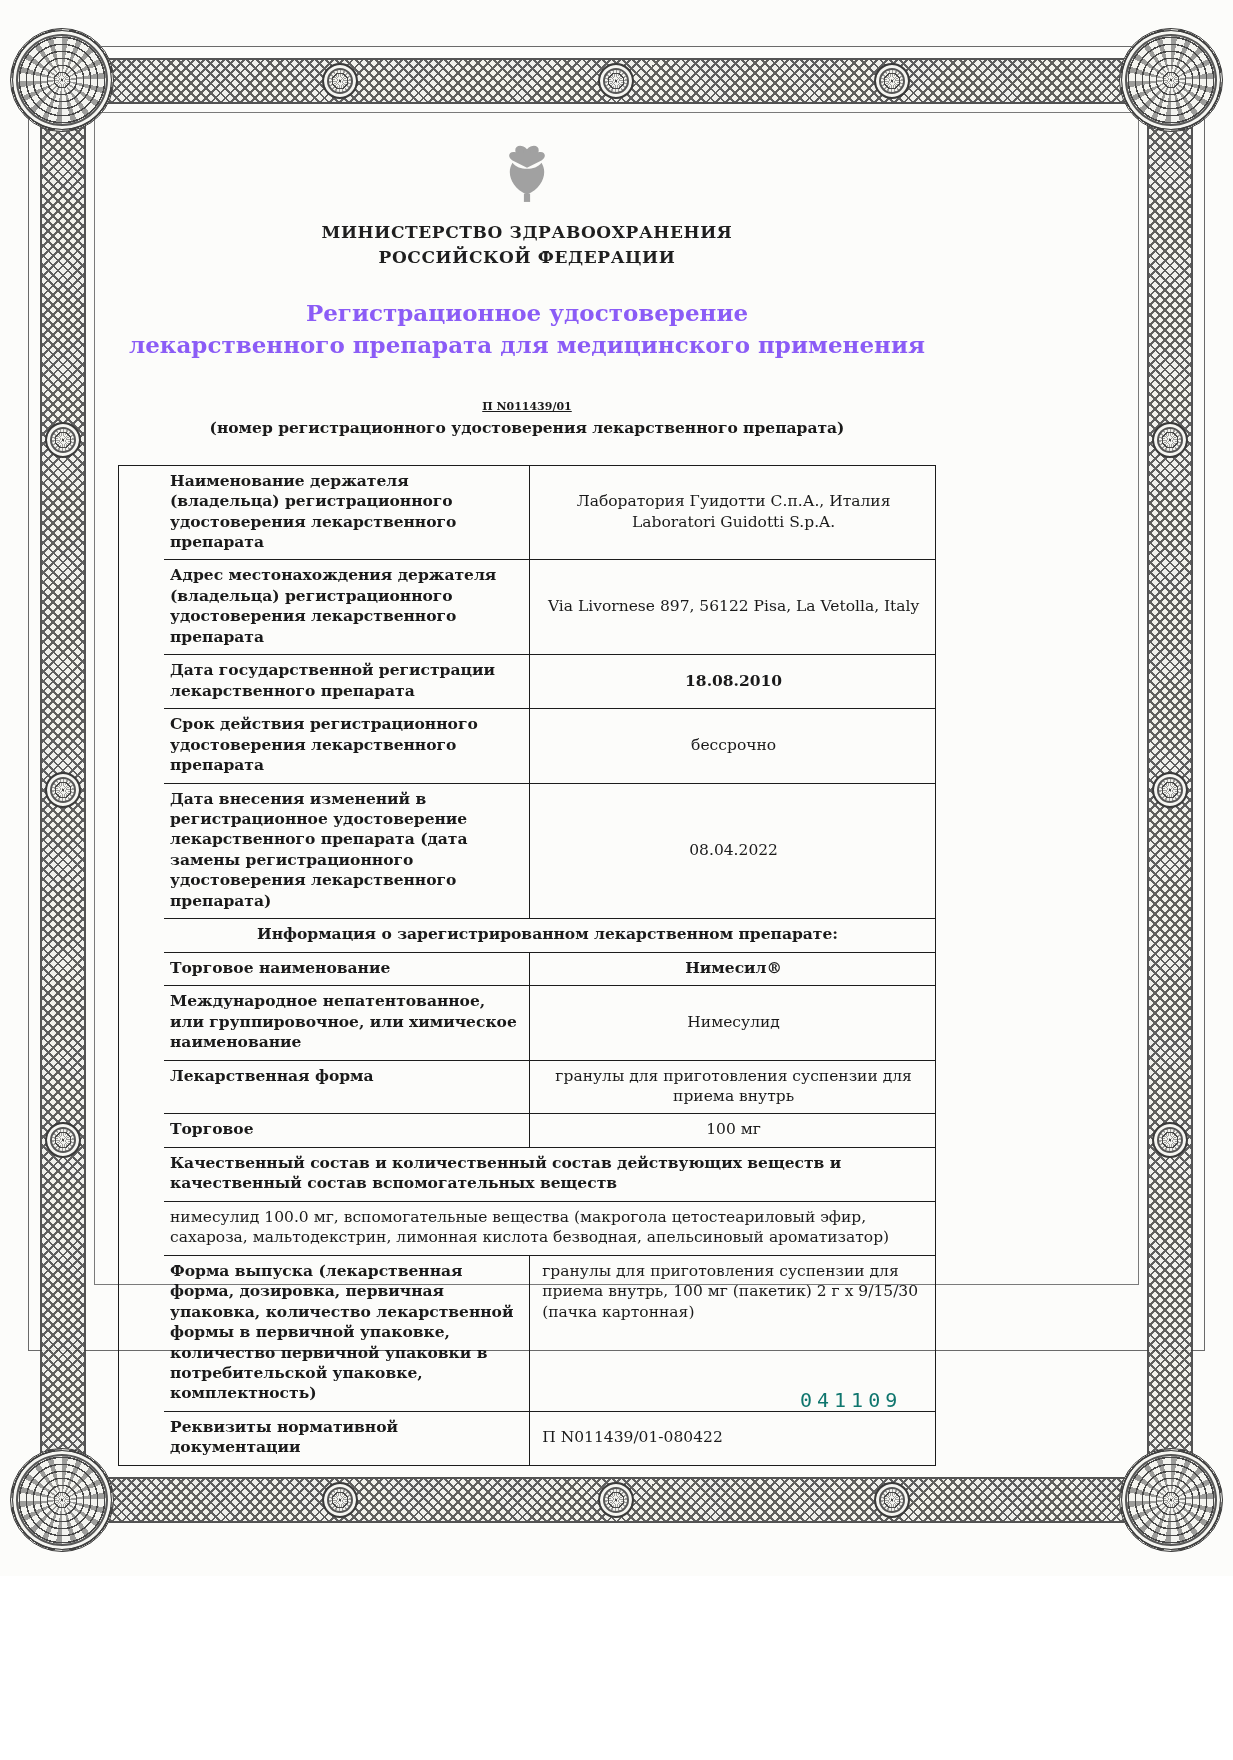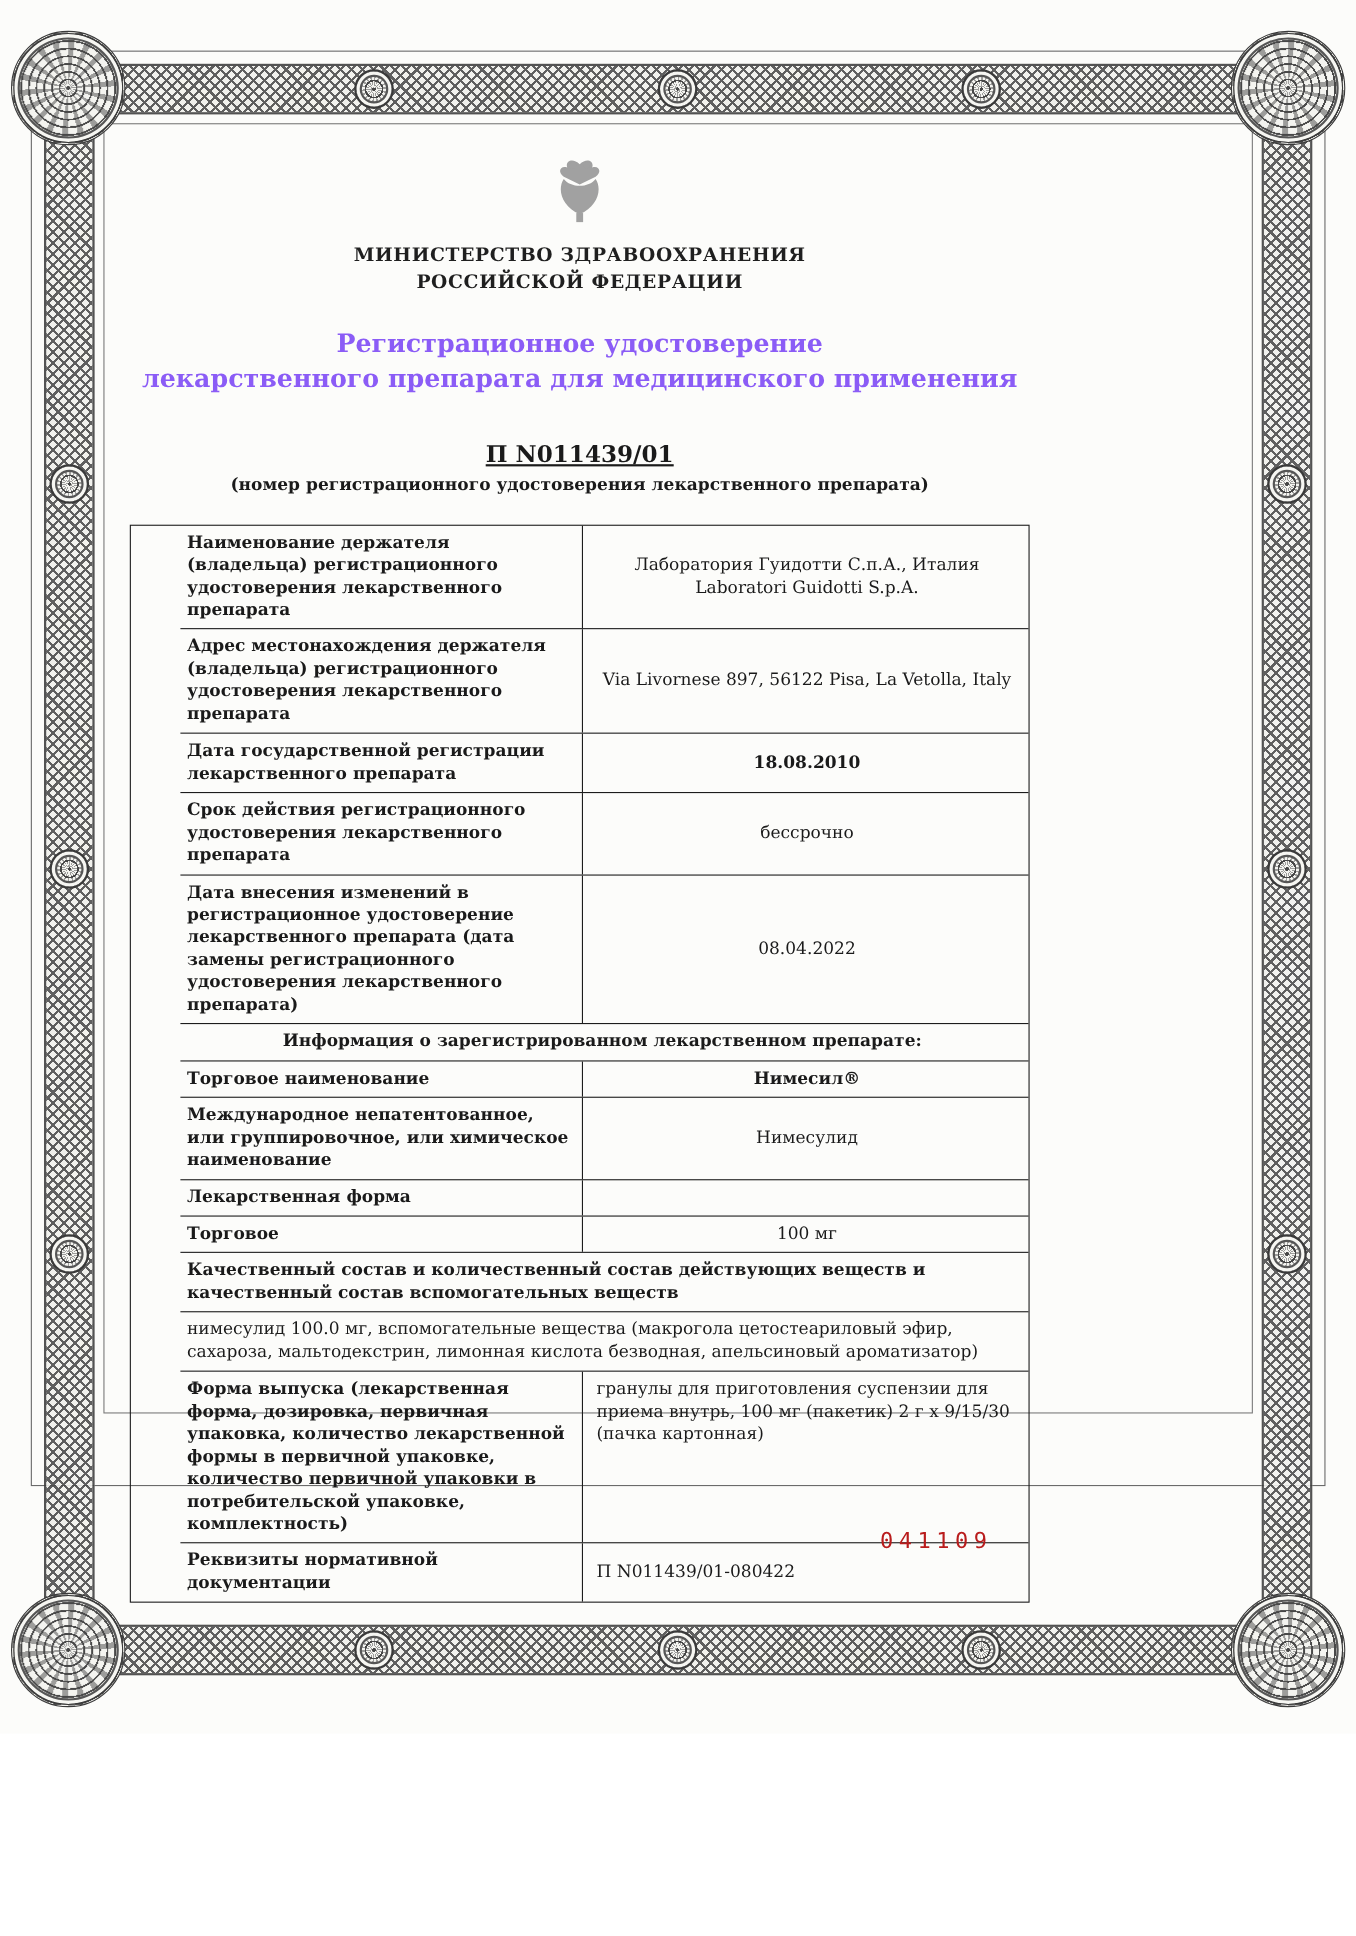--- a/index.html
+++ b/index.html
@@ -54,21 +54,21 @@
 
   
   .content { position: absolute; left: 118px; top: 142px; width: 818px; }
 
   .emblem { width: 46px; height: 62px; margin: 0 auto 16px auto; opacity: .8; }
 
   .ministry { text-align: center; font-size: 17px; font-weight: bold; letter-spacing: .6px; line-height: 1.45; color: #1f1f1f; }
 
   .title { text-align: center; font-size: 23px; font-weight: bold; line-height: 1.4; margin-top: 28px; color: #8b5cf6; }
 
-  .regnum  { text-align: center; font-size: 21px; font-weight: bold; text-decoration: underline; margin-top: 38px; }
+  .regnum  { text-align: center; font-size: 11px; font-weight: bold; text-decoration: underline; margin-top: 38px; }
   .regcap  { text-align: center; font-size: 15.5px; font-weight: bold; margin-top: 5px; }
 
   .cert-table { margin-top: 28px; border: 1.5px solid #1c1c1c; }
   .trow { display: flex; border-top: 1px solid #1c1c1c; margin-left: 45px; }
   .trow:first-child { border-top: none; }
   .cl {
     width: 47.5%; border-right: 1px solid #1c1c1c;
     padding: 5px 10px 7px 6px; font-weight: bold;
     font-size: 15.5px; line-height: 1.32; white-space: pre-line;
   }
@@ -80,21 +80,21 @@
   .cv.left { justify-content: flex-start; text-align: left; }
   .cv.top  { align-items: flex-start; }
   .cv.bold { font-weight: bold; }
   .cfull { width: 100%; padding: 5px 10px 7px 6px; font-size: 15.5px; line-height: 1.32; }
   .cfull.bold { font-weight: bold; }
   .cfull.center { text-align: center; }
 
   .serial {
     position: absolute; left: 800px; top: 1388px;
     font-family: "DejaVu Sans Mono", "Liberation Mono", monospace;
-    font-size: 20px; letter-spacing: 5px; color: #b91c1c;
+    font-size: 20px; letter-spacing: 5px; color: #0f766e;
   }
 
   .scan-mark { position: absolute; background: #000; height: 6px; }
   .scan-mark-1 { left: 112px; top: 1749px; width: 32px; }
   .scan-mark-2 { left: 152px; top: 1749px; width: 112px; }
 </style>
 </head>
 <body>
 
 <div class="page">
@@ -188,20 +188,21 @@
         <div class="cv bold">Нимесил®</div>
       </div>
 
       <div class="trow">
         <div class="cl">Международное непатентованное, или группировочное, или химическое наименование</div>
         <div class="cv">Нимесулид</div>
       </div>
 
       <div class="trow">
         <div class="cl">Лекарственная форма</div>
+        <div class="cv">гранулы для приготовления суспензии для приема внутрь</div>
       </div>
 
       <div class="trow">
         <div class="cl">Торговое</div>
         <div class="cv">100 мг</div>
       </div>
 
       <div class="trow">
         <div class="cfull bold">Качественный состав и количественный состав действующих веществ и качественный состав вспомогательных веществ</div>
       </div>

